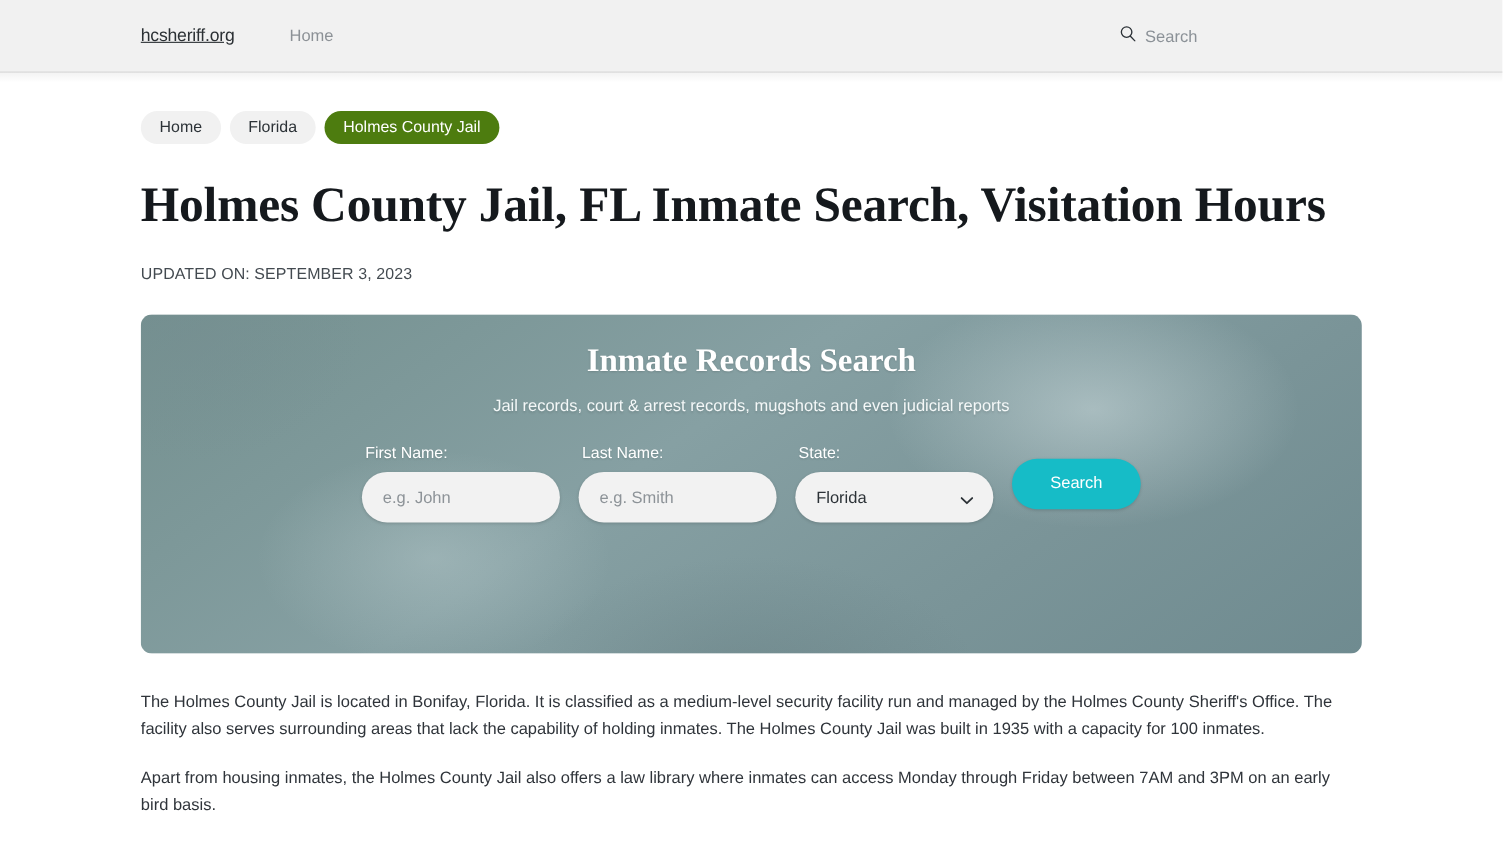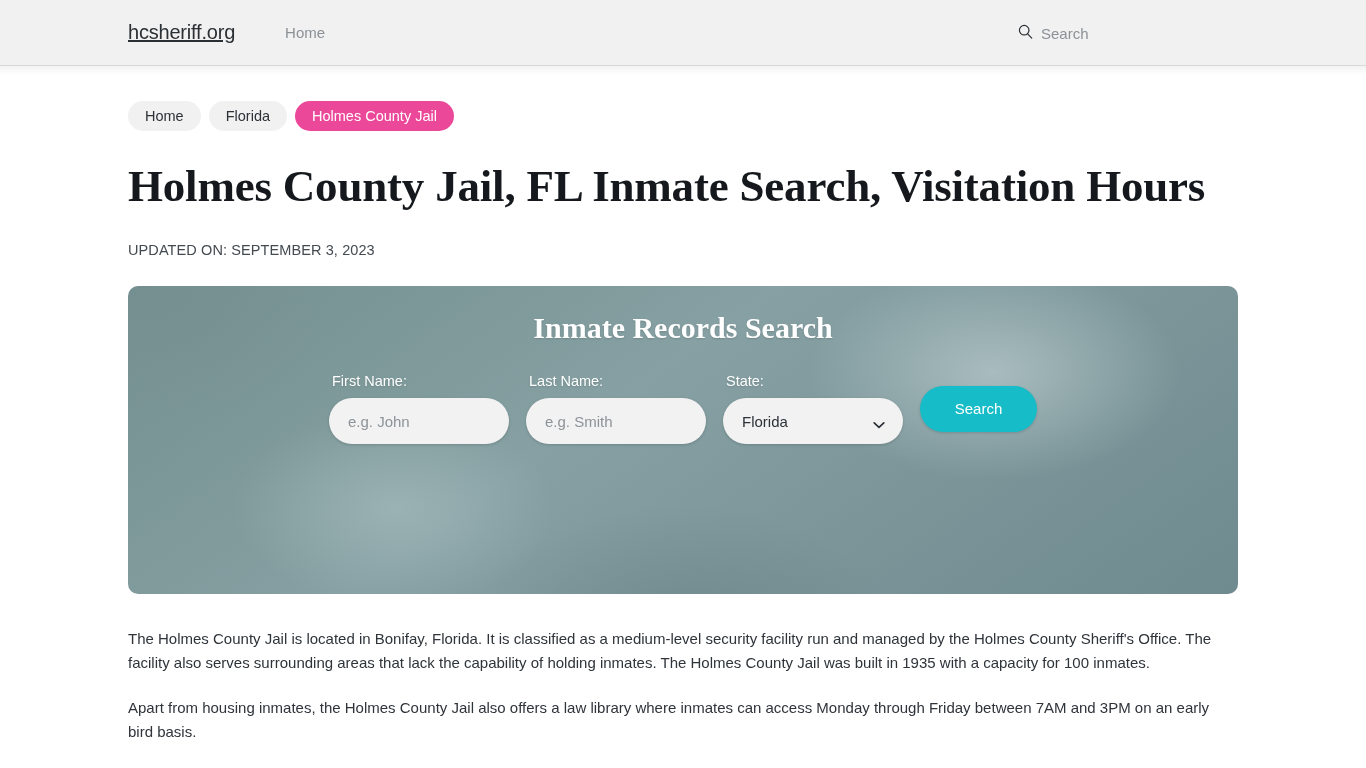--- a/index.html
+++ b/index.html
@@ -25,21 +25,21 @@
   }
   .navbar::after {
     content: "";
     position: absolute;
     left: 0; right: 0; top: 100%;
     height: 10px;
     background: linear-gradient(to bottom, rgba(0,0,0,0.055), rgba(0,0,0,0));
     pointer-events: none;
   }
   .brand {
-    font-size: 20px;
+    font-size: 16px;
     color: #2b3034;
     letter-spacing: -0.2px;
     margin-right: 50px;
     white-space: nowrap;
   }
   .nav-links { display: flex; align-items: center; gap: 28px; }
   .nav-link {
     font-size: 15px;
     color: #8c9196;
     text-decoration: none;
@@ -78,21 +78,21 @@
     height: 30px;
     padding: 0 17px;
     border-radius: 15px;
     background: #f1f1f1;
     color: #2c3237;
     font-size: 14.5px;
     text-decoration: none;
     white-space: nowrap;
   }
   .crumb.current {
-    background: #ec4899;
+    background: #4d7c0f;
     color: #ffffff;
   }
 
   
   .page-title {
     font-family: "Liberation Serif", serif;
     font-weight: bold;
     font-size: 45px;
     line-height: 59px;
     letter-spacing: -0.2px;
@@ -248,20 +248,21 @@
     <a class="crumb" href="#">Florida</a>
     <a class="crumb current" href="#">Holmes County Jail</a>
   </nav>
 
   <h1 class="page-title">Holmes County Jail, FL Inmate Search, Visitation Hours</h1>
   <div class="updated">UPDATED ON: SEPTEMBER 3, 2023</div>
 
   <section class="search-widget">
     <div class="widget-inner">
       <h2 class="widget-title">Inmate Records Search</h2>
+      <div class="widget-subtitle">Jail records, court &amp; arrest records, mugshots and even judicial reports</div>
 
       <form class="form-row">
         <div class="field">
           <label class="field-label">First Name:</label>
           <input class="text-input" type="text" placeholder="e.g. John" style="">
         </div>
 
         <div class="field">
           <label class="field-label">Last Name:</label>
           <input class="text-input" type="text" placeholder="e.g. Smith" style="">

